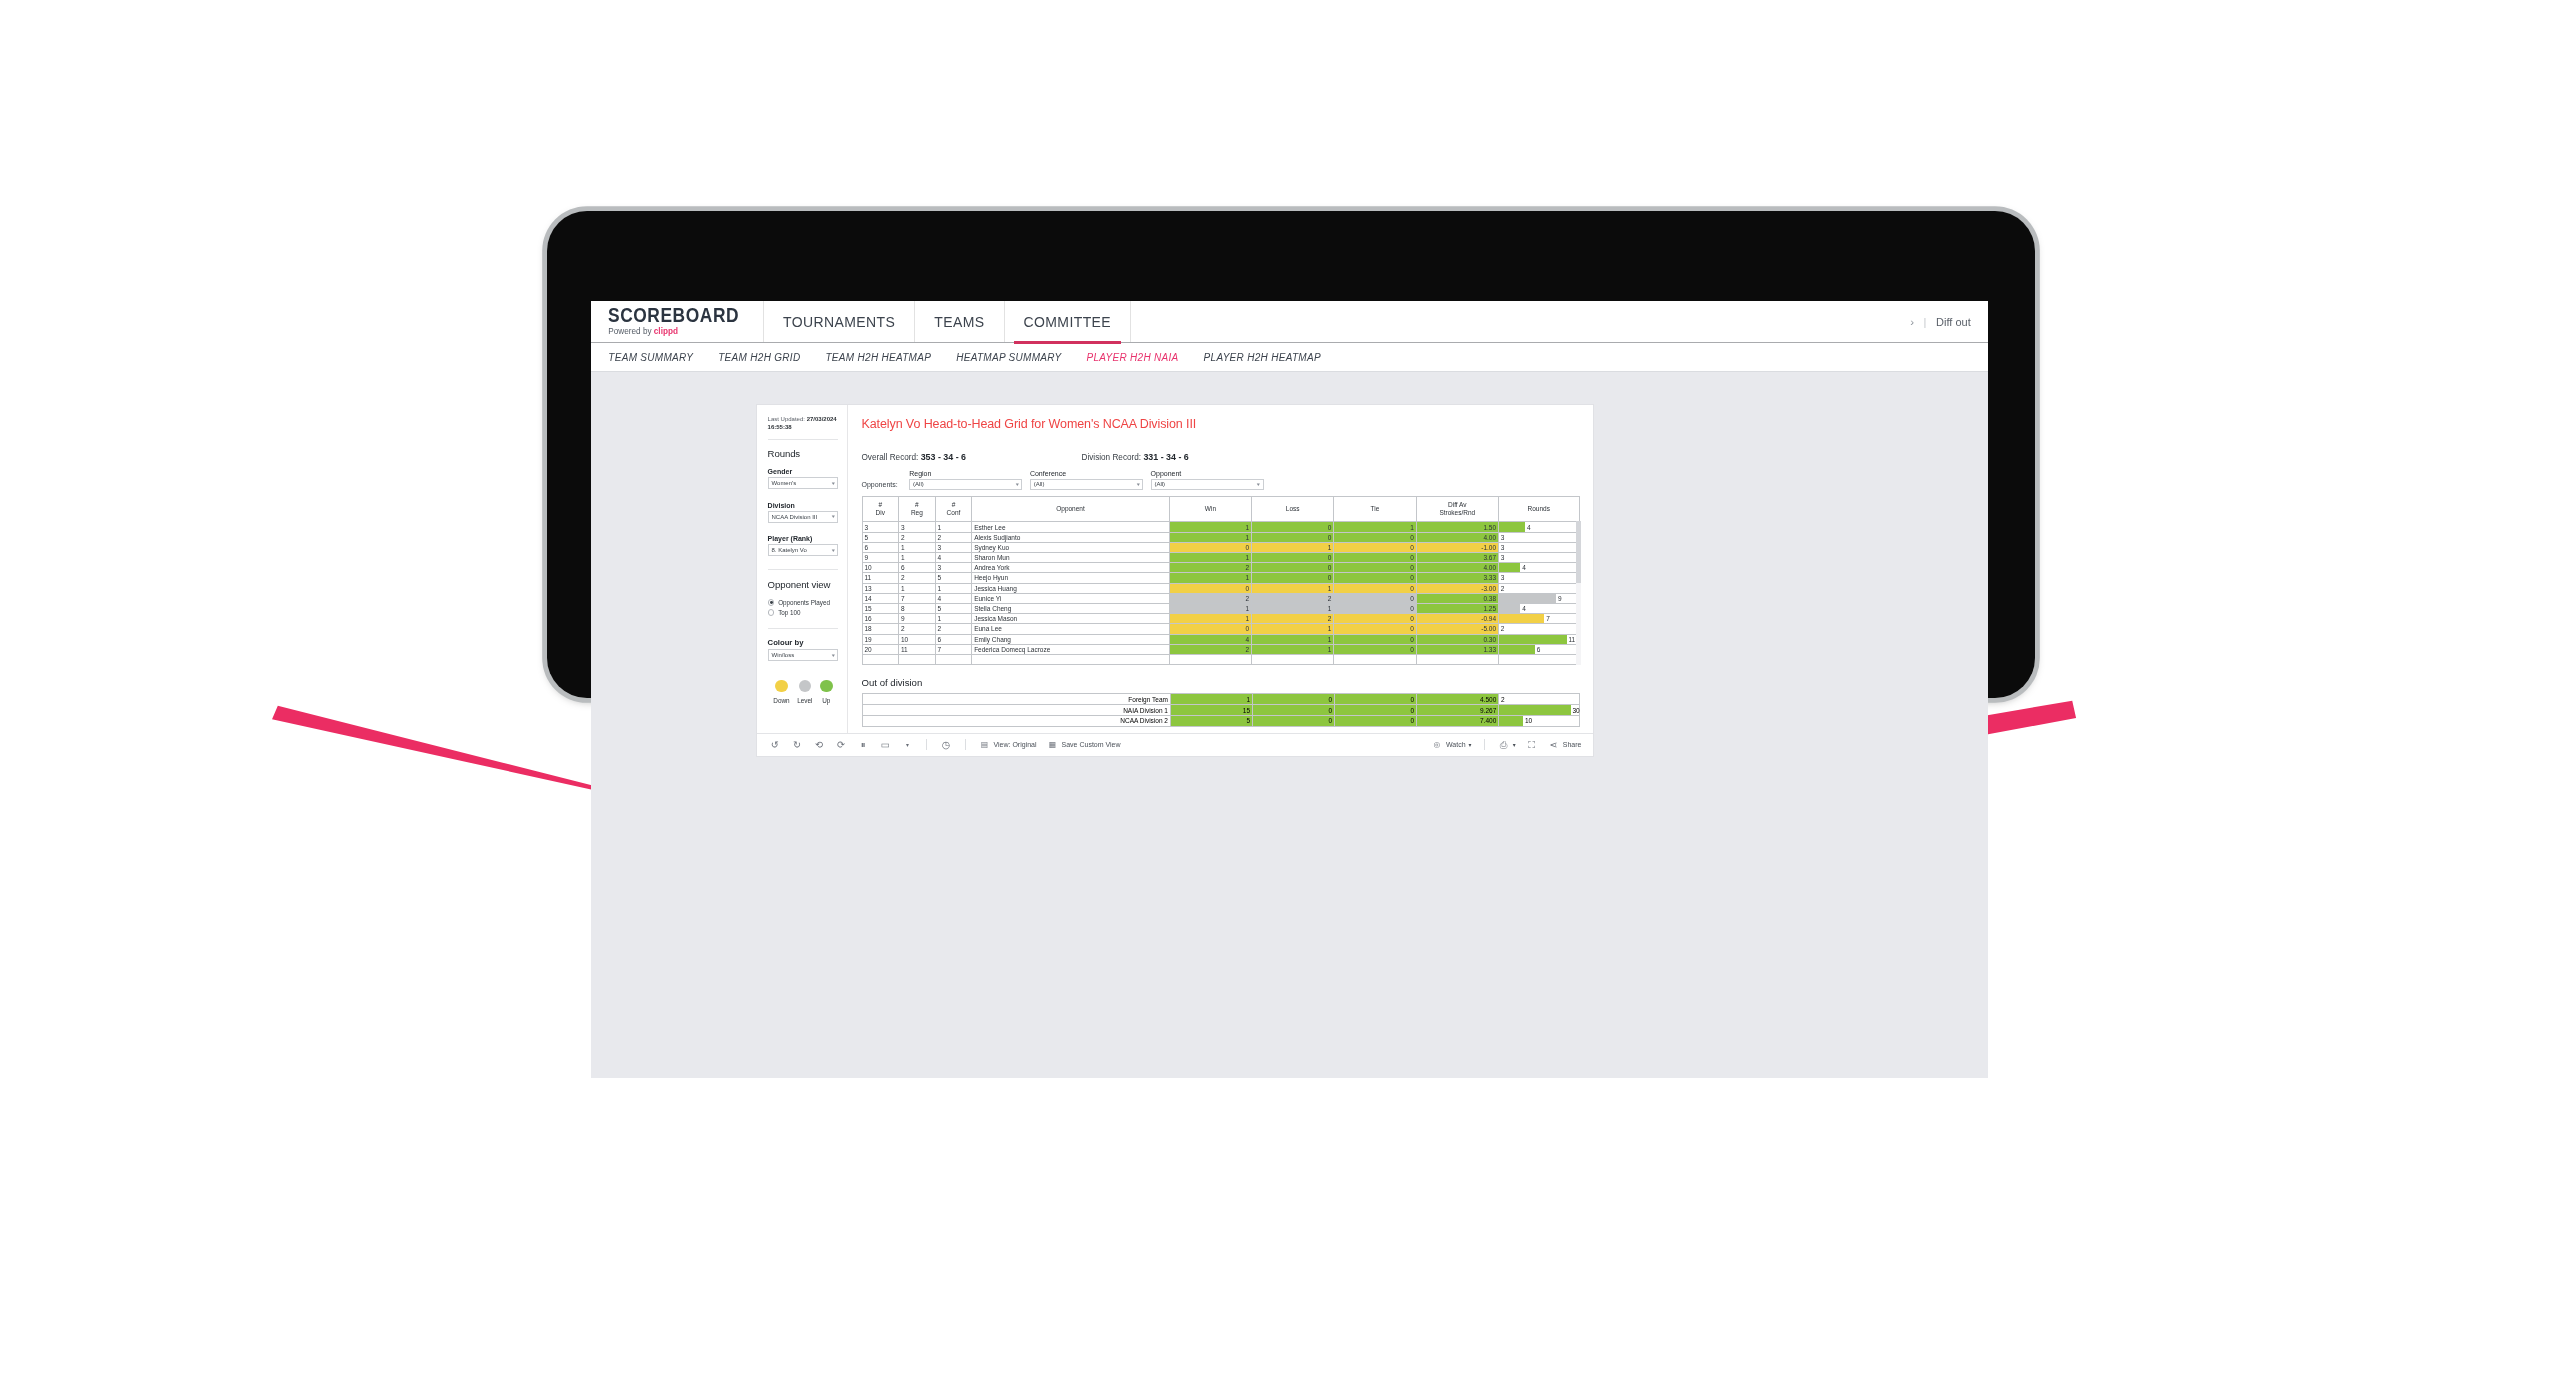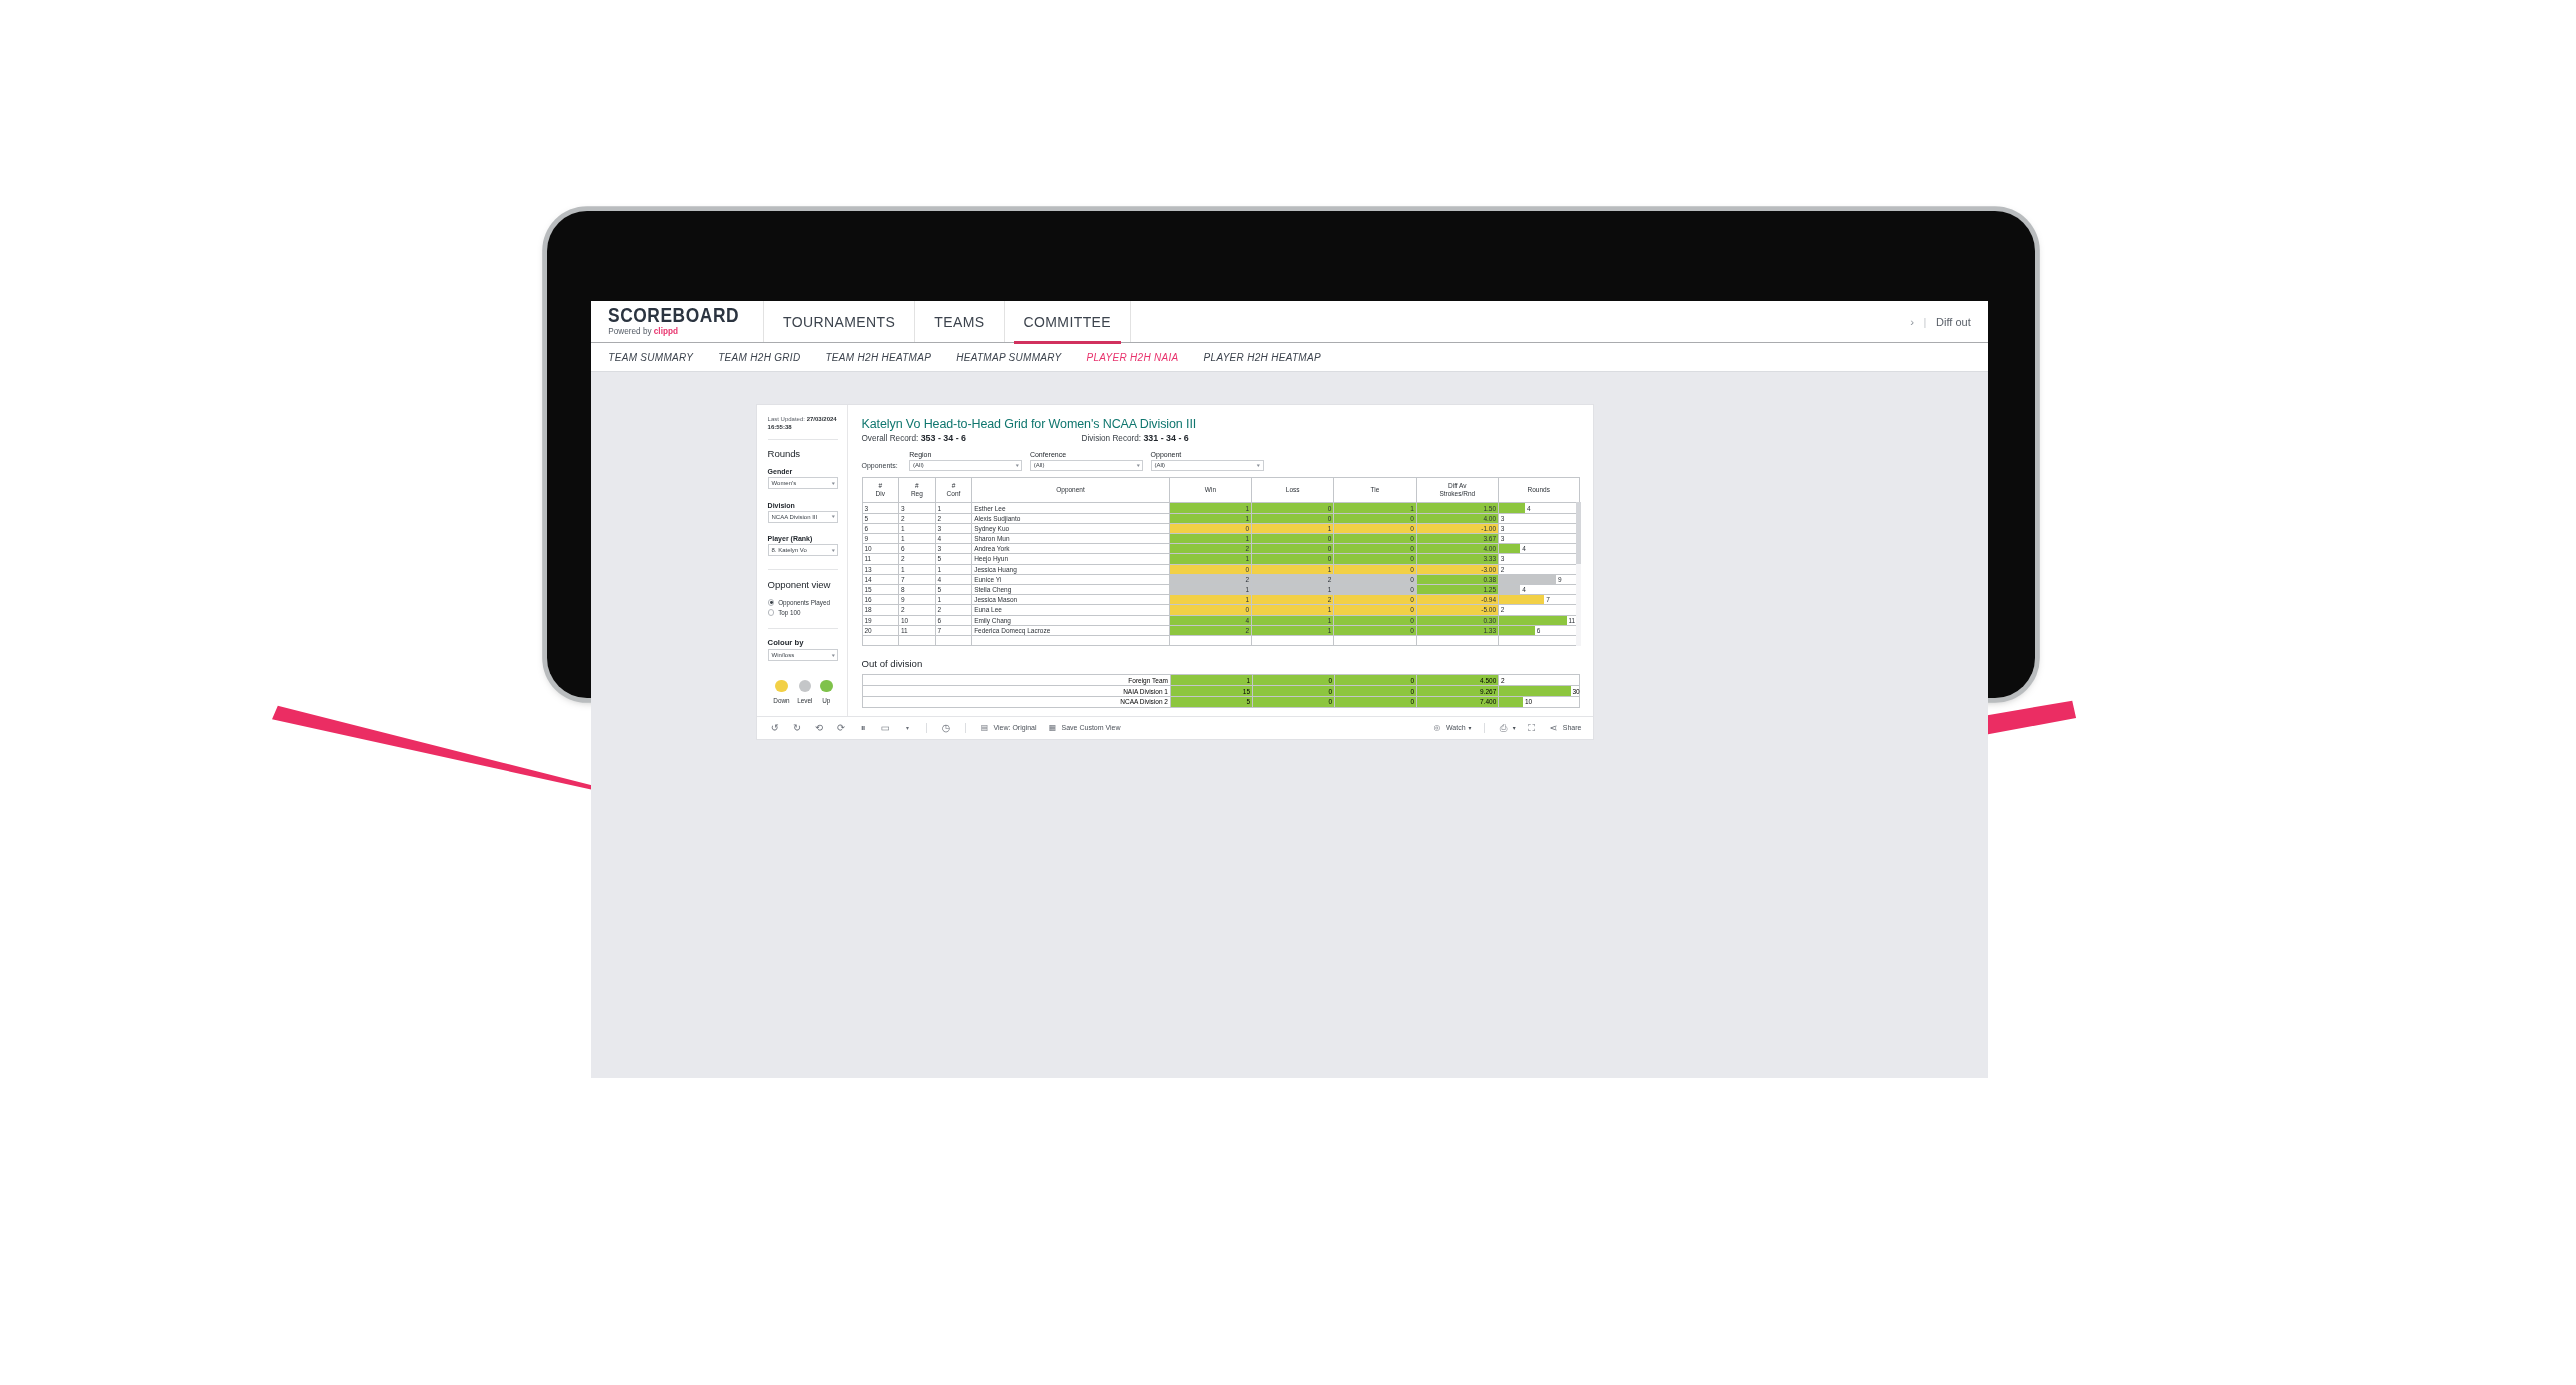--- a/index.html
+++ b/index.html
@@ -194,22 +194,22 @@
   }
   .legend-lbl { font-size: 6.4px; color: #2e3338; }
 
   
   .main {
     flex: 1;
     padding: 11.6px 13.5px 5.8px 13.5px;
     min-width: 0;
   }
   .viz-title {
-    font-size: 12.5px; font-weight: 400; color: #0f766e;
-    margin-bottom: 2px; letter-spacing: -0.1px;
+    font-size: 12.5px; font-weight: 400; color: #ef4444;
+    margin-bottom: 21px; letter-spacing: -0.1px;
   }
   .records {
     display: flex; font-size: 8.2px; color: #3a4047; margin-bottom: 8.7px;
   }
   .records .r1 { width: 220px; }
   .records b { font-weight: 700; color: #23282e; font-size: 8.9px; }
 
   .filters {
     display: flex; align-items: flex-end; gap: 7.7px; margin-bottom: 6.7px;
   }

